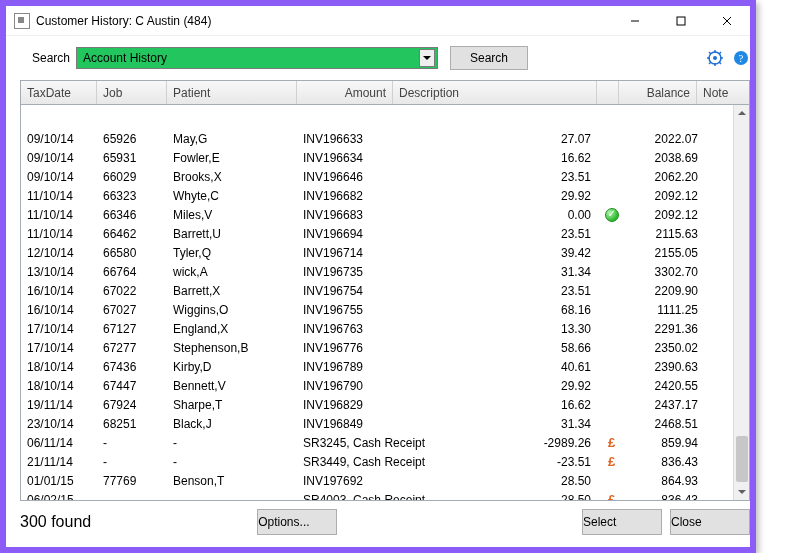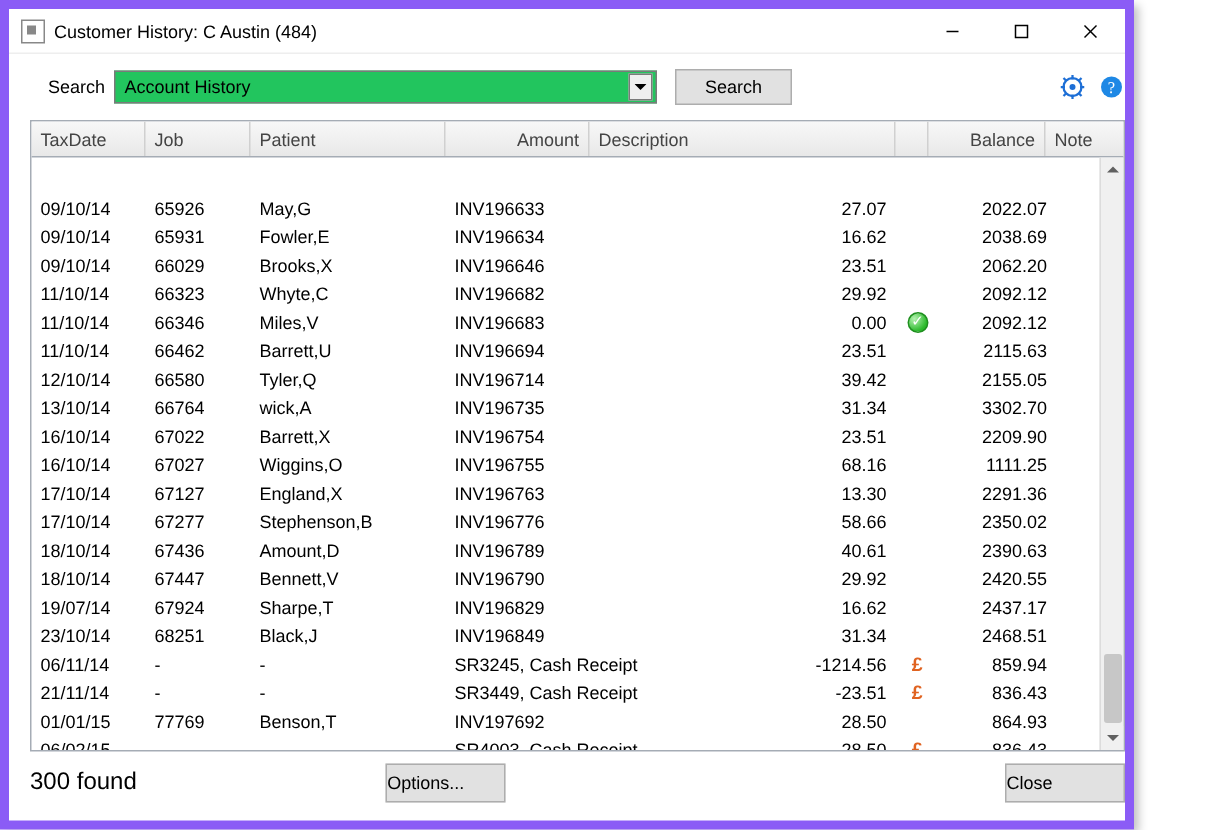--- a/index.html
+++ b/index.html
@@ -417,39 +417,39 @@
               <div class="cell c-pat">Stephenson,B</div>
               <div class="cell c-desc">INV196776</div>
               <div class="cell c-amt num">58.66</div>
               <div class="cell c-stat statcell"></div>
               <div class="cell c-bal num">2350.02</div>
               <div class="cell c-note"></div>
             </div>
             <div class="grow">
               <div class="cell c-tax">18/10/14</div>
               <div class="cell c-job">67436</div>
-              <div class="cell c-pat">Amount,D</div>
+              <div class="cell c-pat">Kirby,D</div>
               <div class="cell c-desc">INV196789</div>
               <div class="cell c-amt num">40.61</div>
               <div class="cell c-stat statcell"></div>
               <div class="cell c-bal num">2390.63</div>
               <div class="cell c-note"></div>
             </div>
             <div class="grow">
               <div class="cell c-tax">18/10/14</div>
               <div class="cell c-job">67447</div>
               <div class="cell c-pat">Bennett,V</div>
               <div class="cell c-desc">INV196790</div>
               <div class="cell c-amt num">29.92</div>
               <div class="cell c-stat statcell"></div>
               <div class="cell c-bal num">2420.55</div>
               <div class="cell c-note"></div>
             </div>
             <div class="grow">
-              <div class="cell c-tax">19/07/14</div>
+              <div class="cell c-tax">19/11/14</div>
               <div class="cell c-job">67924</div>
               <div class="cell c-pat">Sharpe,T</div>
               <div class="cell c-desc">INV196829</div>
               <div class="cell c-amt num">16.62</div>
               <div class="cell c-stat statcell"></div>
               <div class="cell c-bal num">2437.17</div>
               <div class="cell c-note"></div>
             </div>
             <div class="grow">
               <div class="cell c-tax">23/10/14</div>
@@ -459,21 +459,21 @@
               <div class="cell c-amt num">31.34</div>
               <div class="cell c-stat statcell"></div>
               <div class="cell c-bal num">2468.51</div>
               <div class="cell c-note"></div>
             </div>
             <div class="grow">
               <div class="cell c-tax">06/11/14</div>
               <div class="cell c-job">-</div>
               <div class="cell c-pat">-</div>
               <div class="cell c-desc">SR3245, Cash Receipt</div>
-              <div class="cell c-amt num">-1214.56</div>
+              <div class="cell c-amt num">-2989.26</div>
               <div class="cell c-stat statcell">
                 <div class="pound">£</div>
               </div>
               <div class="cell c-bal num">859.94</div>
               <div class="cell c-note"></div>
             </div>
             <div class="grow">
               <div class="cell c-tax">21/11/14</div>
               <div class="cell c-job">-</div>
               <div class="cell c-pat">-</div>
@@ -537,18 +537,21 @@
     </div>
 
     <div class="footer">
       <div class="found">300  found</div>
       <div style="width:150px"></div>
       <div class="fbtn">
         <span>Options...</span>
       </div>
       <div class="fill"></div>
       <div class="fbtn">
+        <span>Select</span>
+      </div>
+      <div class="fbtn">
         <span>Close</span>
       </div>
     </div>
 
   </div>
 </div>
 
 </body></html>

